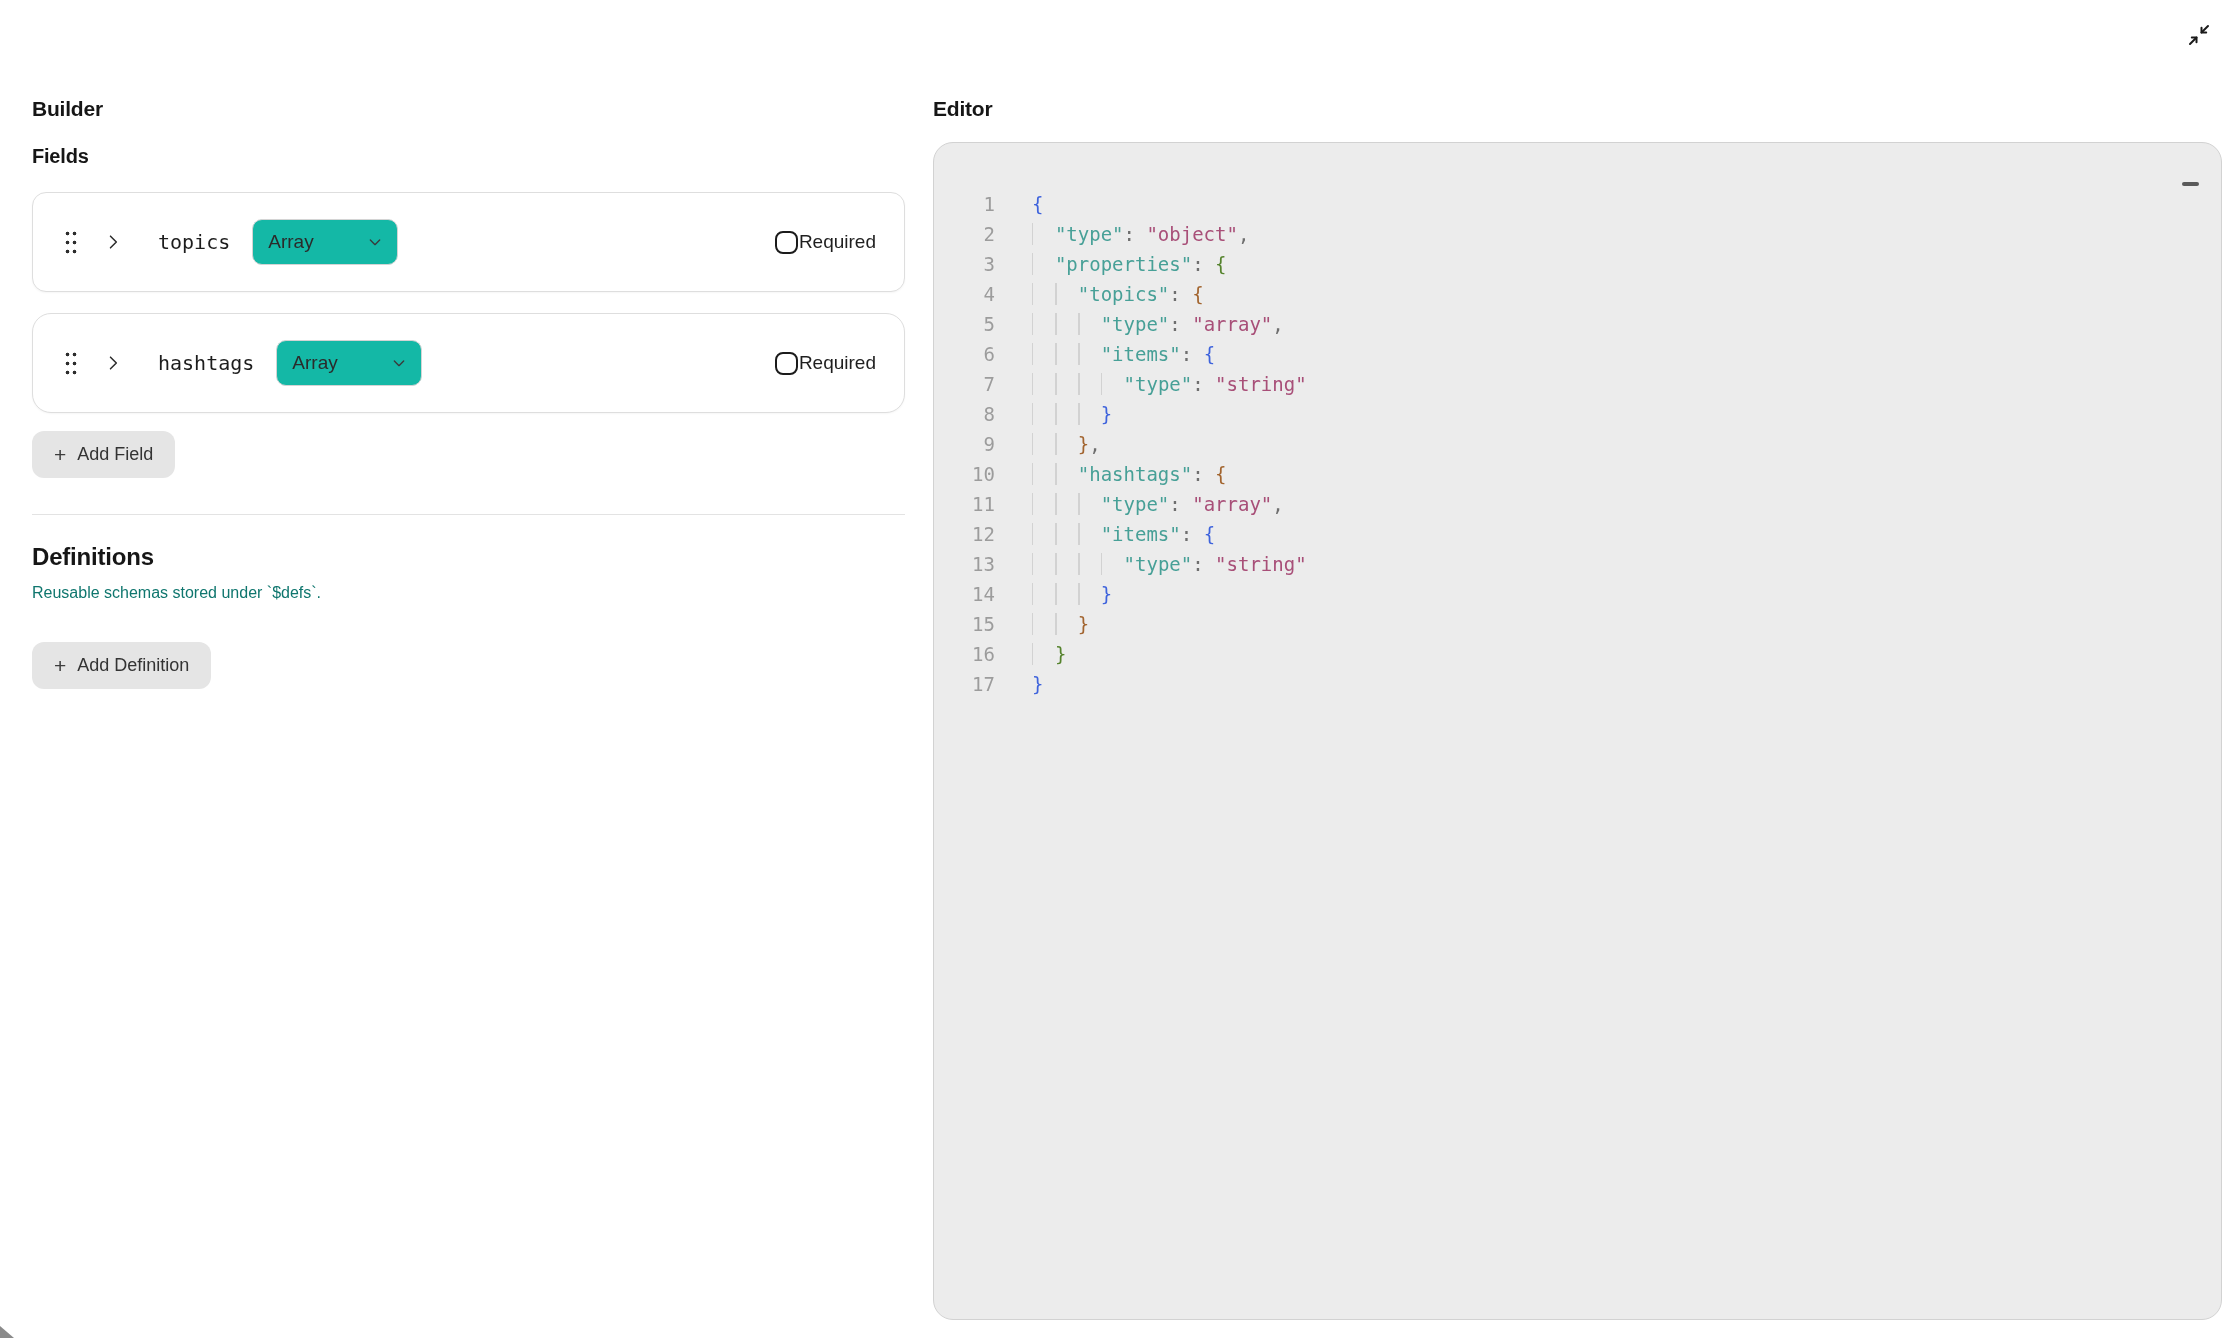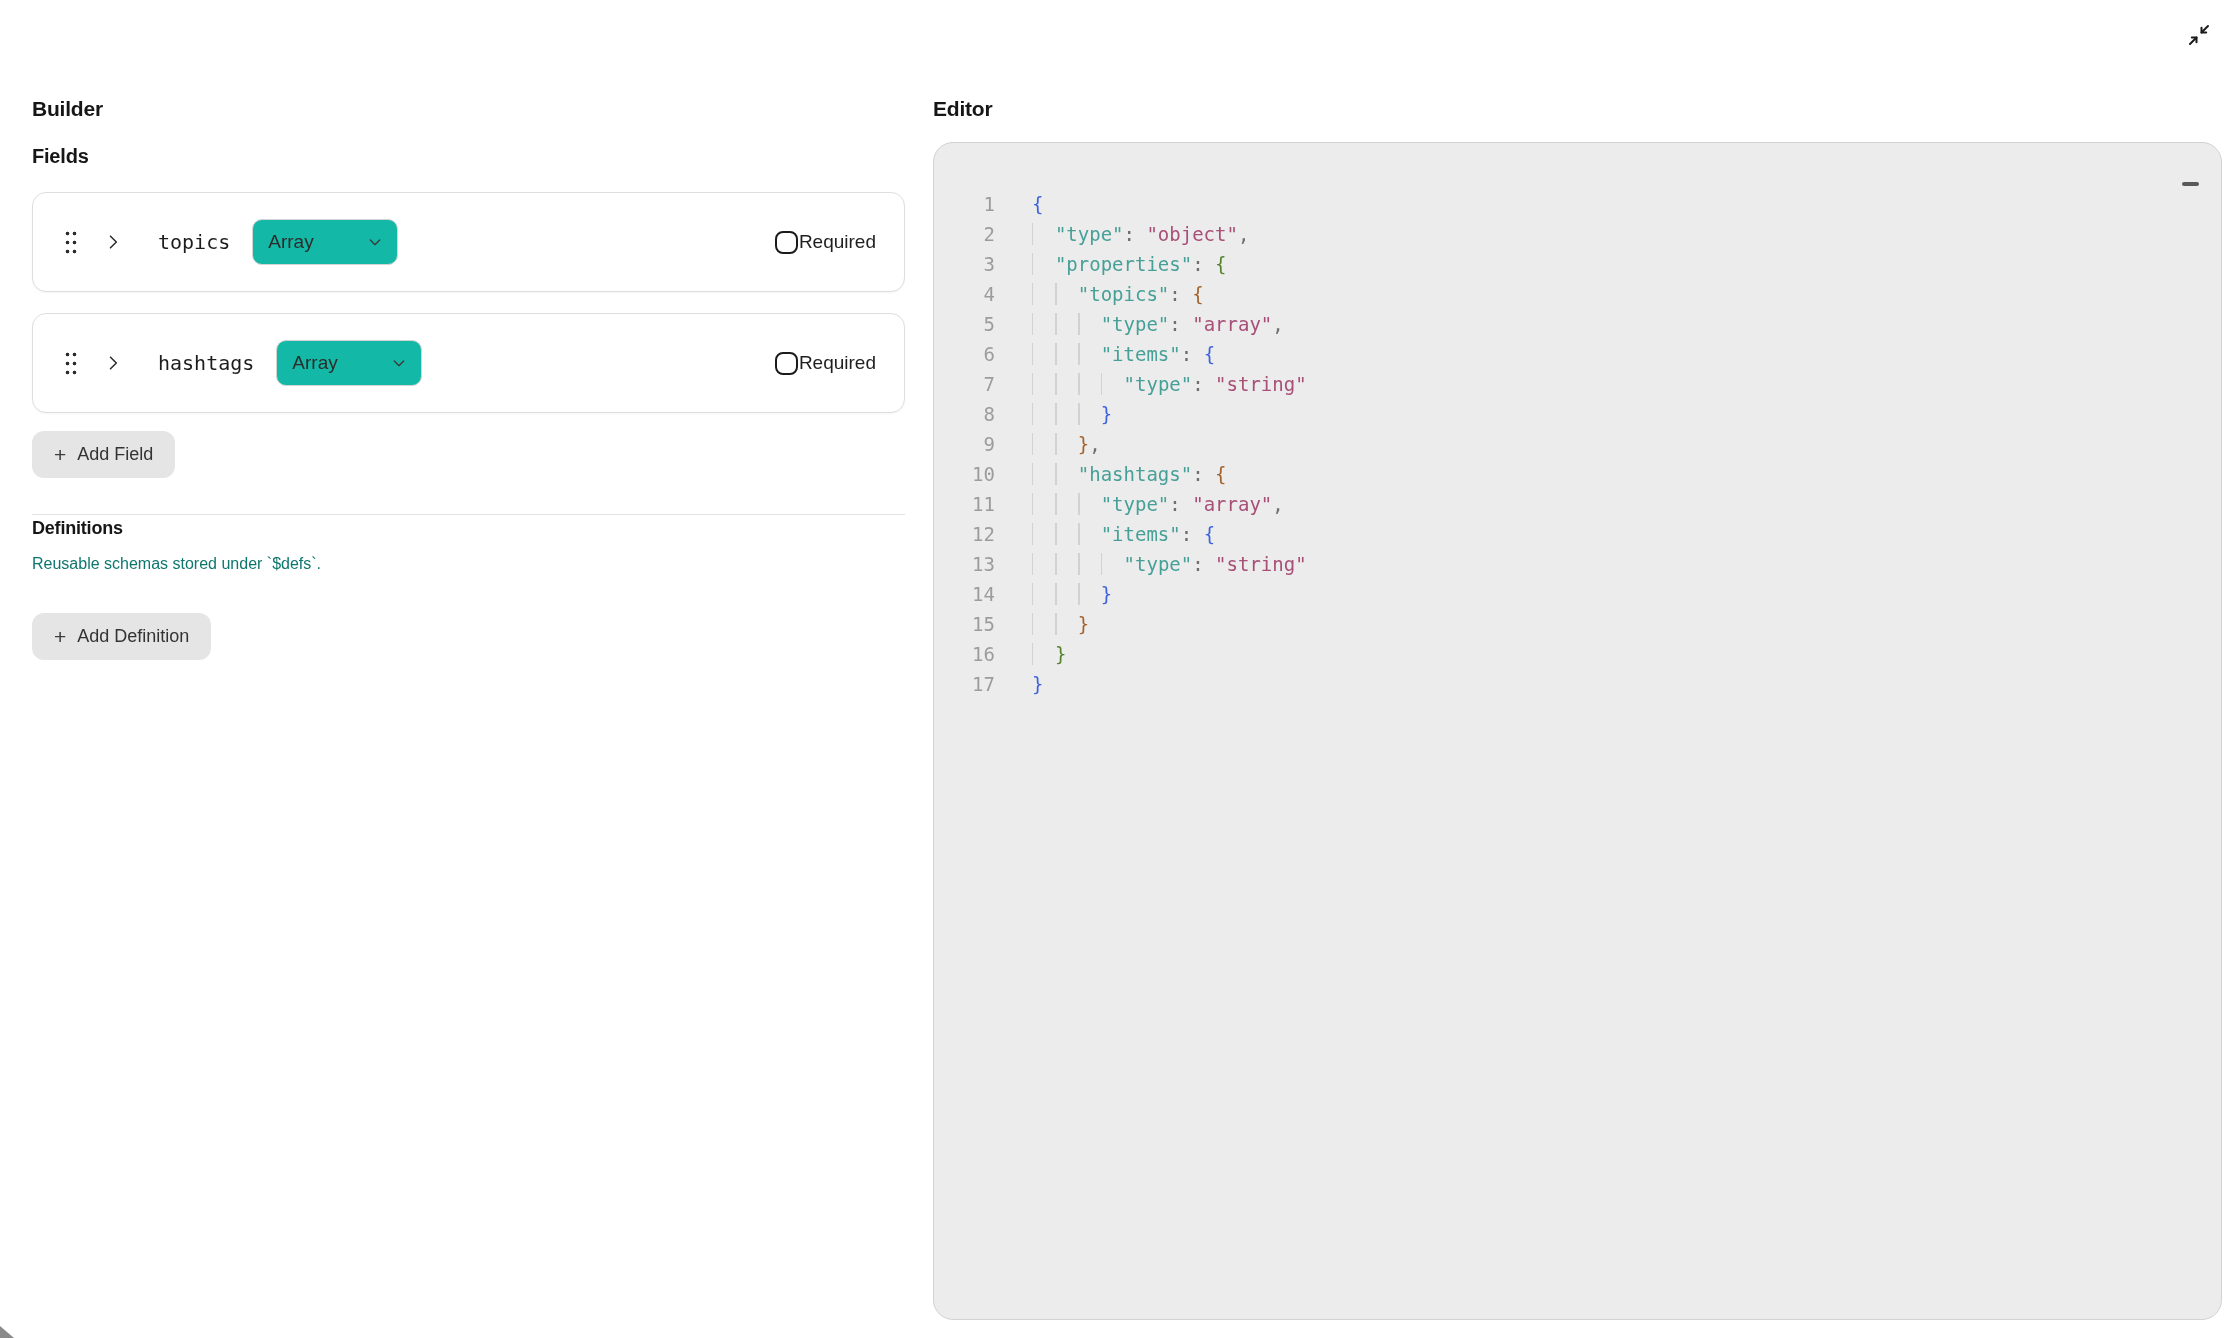--- a/index.html
+++ b/index.html
@@ -47,21 +47,21 @@
   .field-row {
     margin-top: 24px;
     height: 100px;
     background: #ffffff;
     border: 1px solid #dedede;
     border-radius: 14px;
     box-shadow: 0 1px 2px rgba(0,0,0,0.04);
     display: flex; align-items: center;
     padding: 0 28px 0 31px;
   }
-  .field-row + .field-row { margin-top: 21px; }
+  .field-row + .field-row { margin-top: 21px; border-radius: 19px; }
   .drag-handle {
     width: 14px; height: 27px; flex: none;
     margin-right: 24px; cursor: grab;
     background-image: radial-gradient(circle, #2d2d2d 1.7px, transparent 2.1px);
     background-size: 7px 9px;
   }
   .row-chevron {
     background: none; border: none; cursor: pointer; flex: none;
     margin-right: 34px; width: 22px; height: 22px;
     display: flex; align-items: center; justify-content: center;
@@ -94,21 +94,21 @@
   .btn {
     display: inline-flex; align-items: center; gap: 11px;
     height: 47px; padding: 0 22px;
     background: #e5e5e5; border: none; border-radius: 12px;
     font-family: "Liberation Sans", sans-serif;
     font-size: 18px; color: #333333; cursor: pointer;
   }
   .btn .plus { font-size: 21px; font-weight: 400; color: #3d3d3d; line-height: 1; }
   .add-field-btn { margin-top: 18px; }
   .divider { margin-top: 36px; height: 1px; background: #e3e3e3; }
-  .defs-heading { font-size: 18px; font-weight: 700; letter-spacing: -0.2px; line-height: 26px; color: #161616; }
+  .defs-heading { margin-top: 29px; font-size: 24px; font-weight: 700; letter-spacing: -0.2px; line-height: 26px; color: #161616; }
   .defs-desc { margin-top: 12px; font-size: 16px; line-height: 22px; color: #0f766e; }
   .add-def-btn { margin-top: 38px; }
 
   
   .editor-panel {
     margin-top: 20px;
     height: 1178px;
     background: #ECECEC;
     border: 1px solid #d2d2d2;
     border-radius: 20px;

